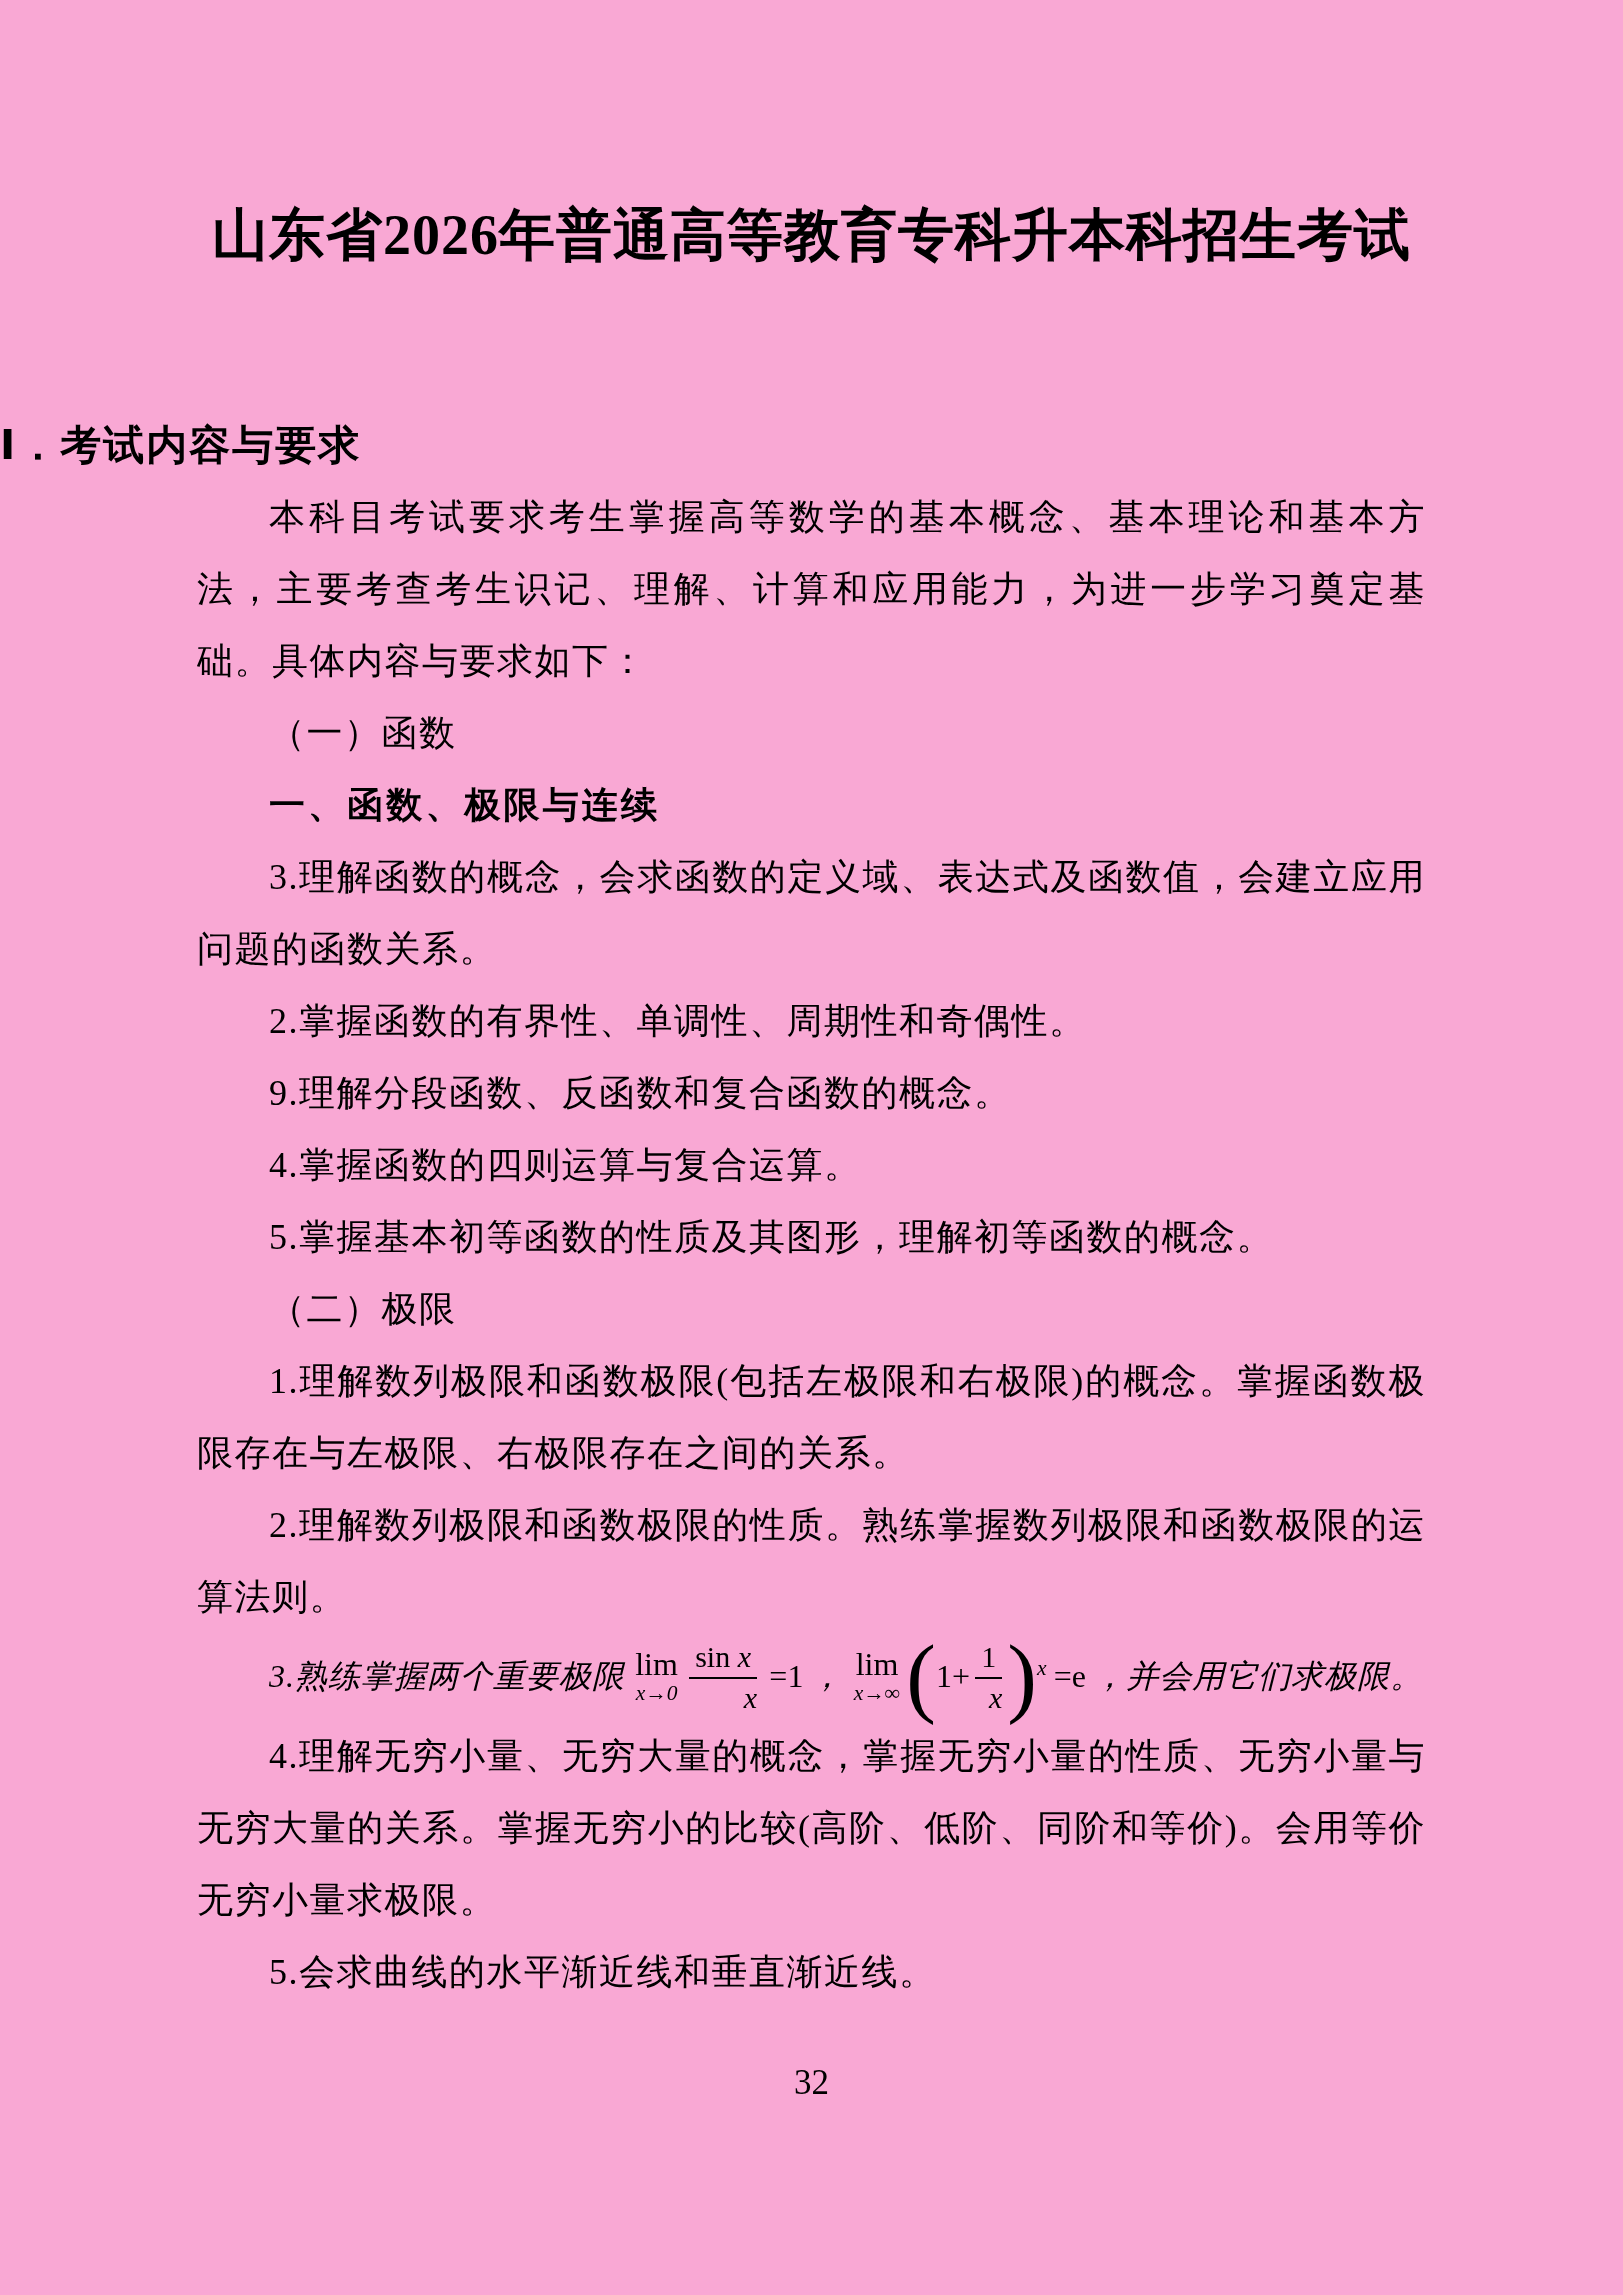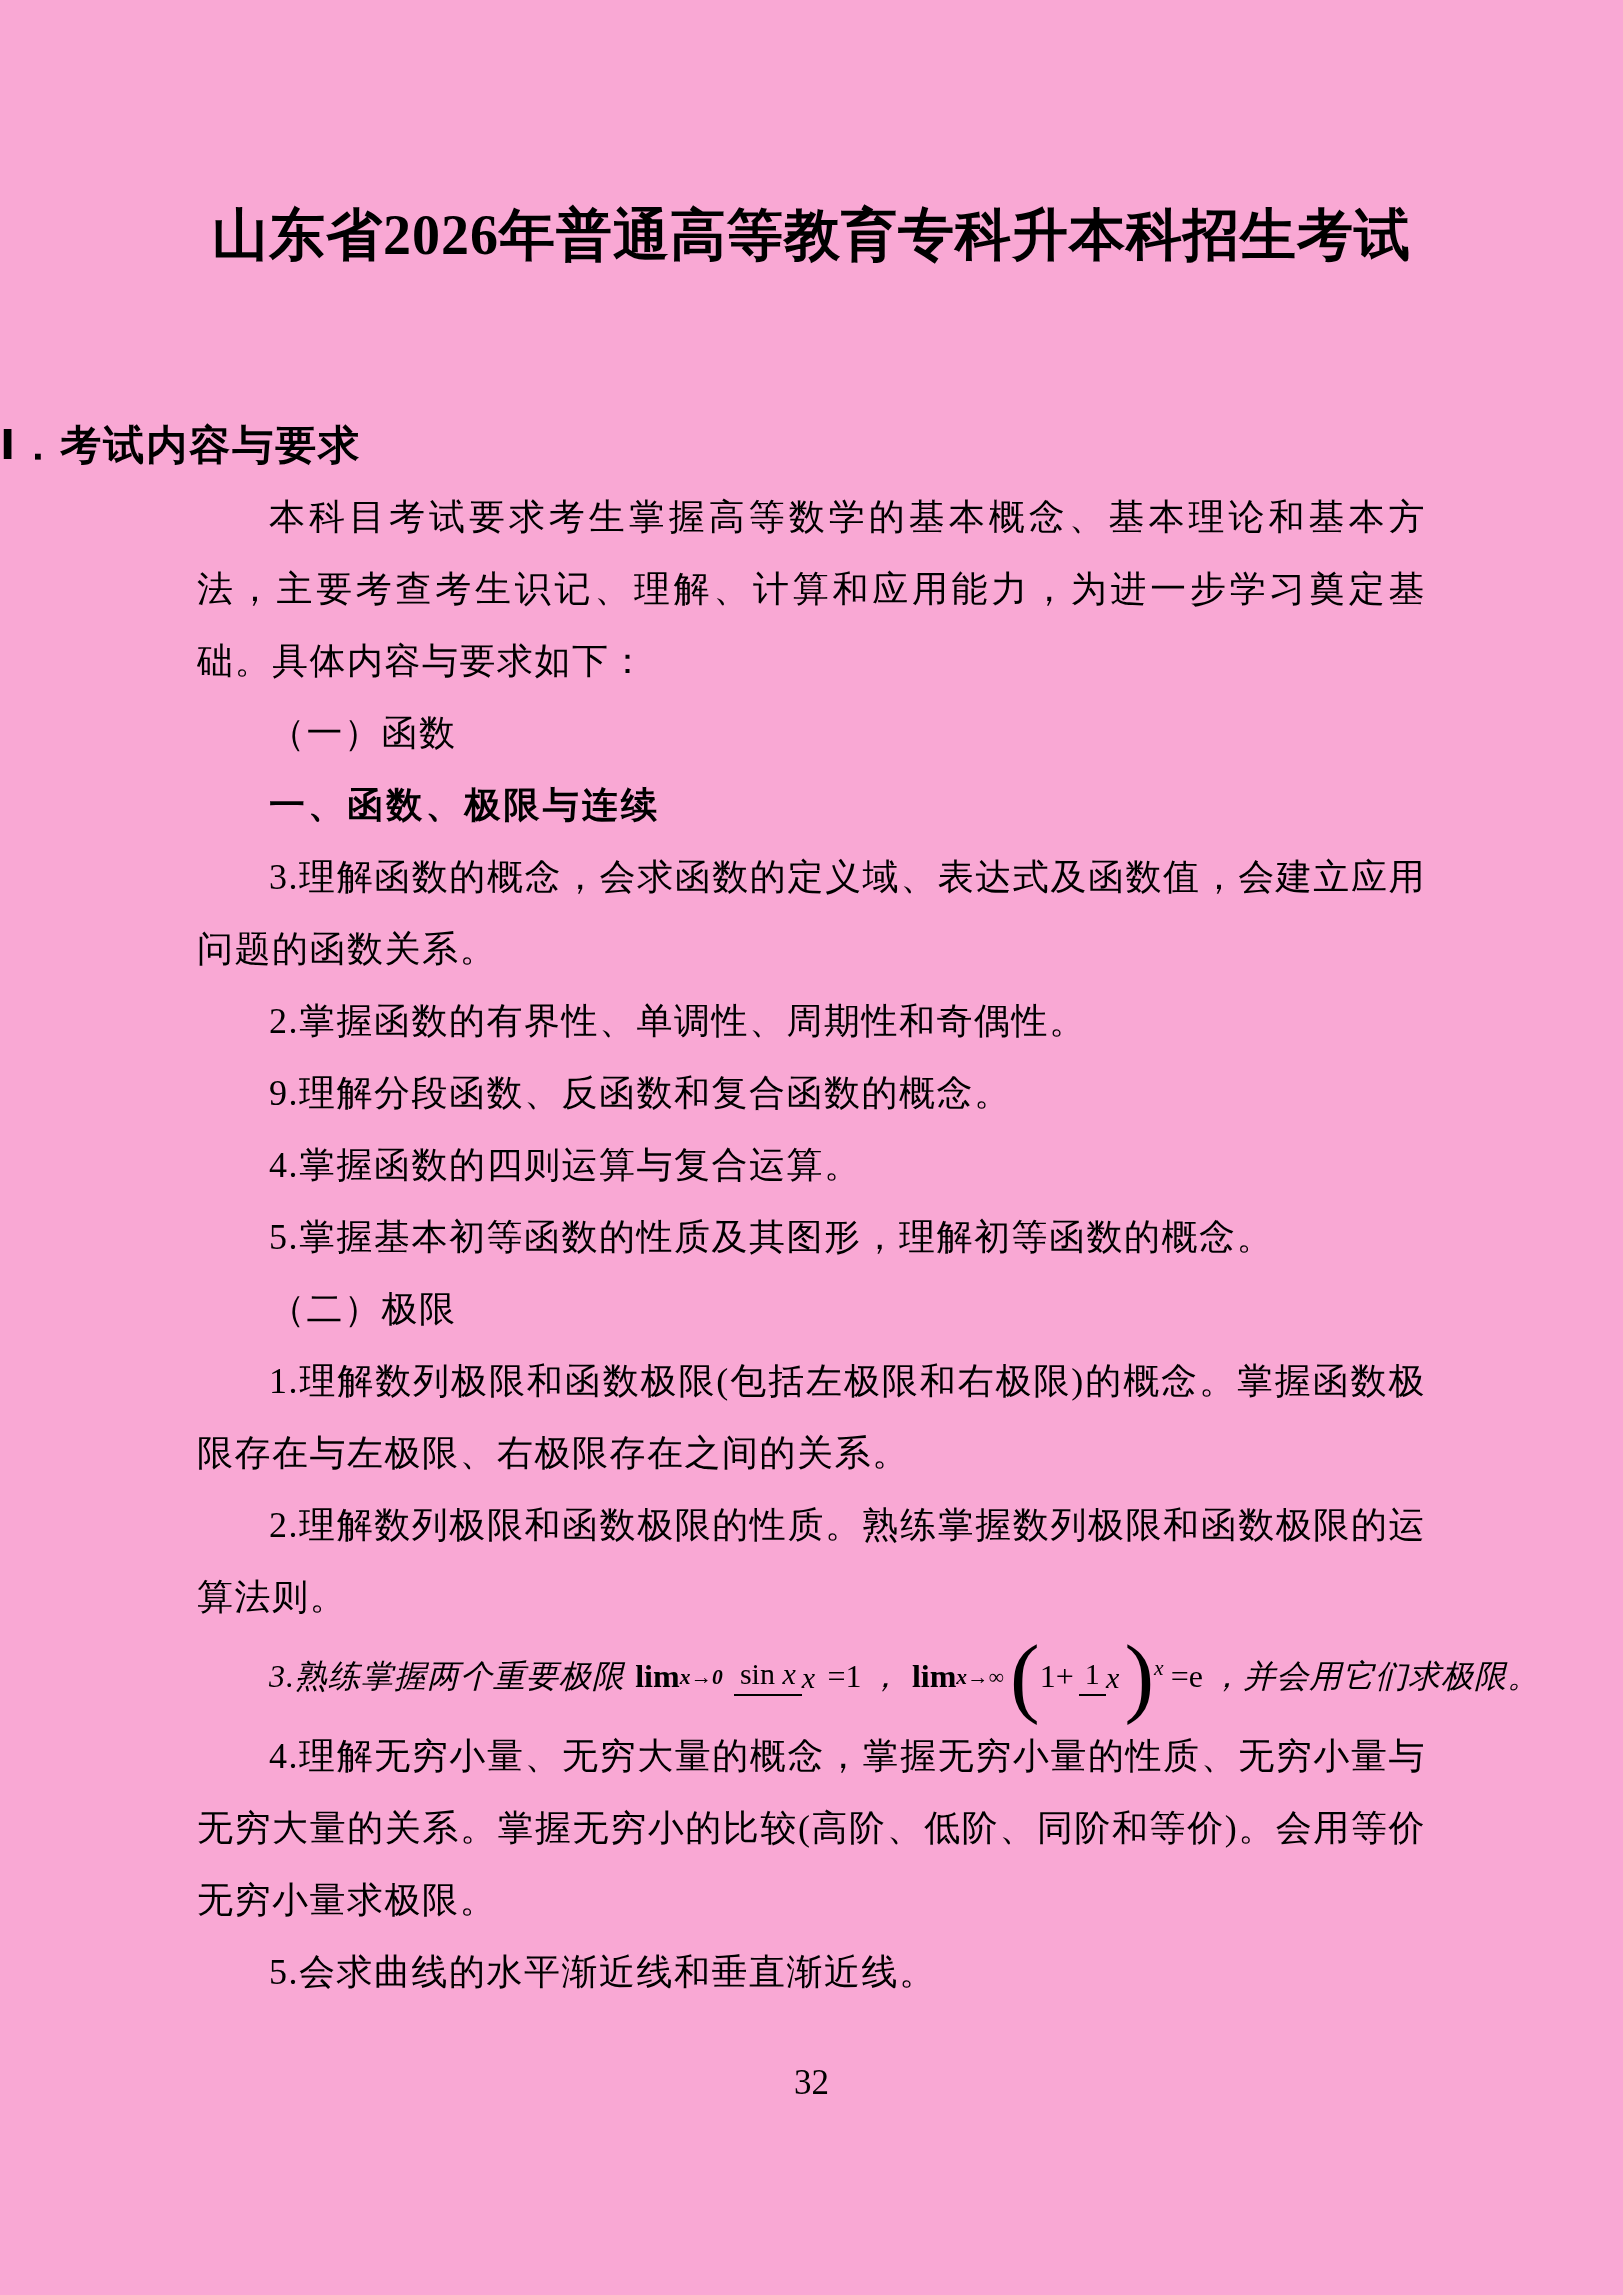--- a/index.html
+++ b/index.html
@@ -53,27 +53,27 @@
     align-items: center;
     height: 87px;
     padding-left: 72px;
     text-indent: 0;
     white-space: nowrap;
     letter-spacing: 0.5px;
     overflow: visible;
   }
   .formula-cjk { font-size: 32px; letter-spacing: 1px; font-style: italic; }
   .mlim {
-    display: inline-flex; align-items: center;
-    line-height: 1; margin: 0 6.1px 0 10.2px; letter-spacing: 0; font-weight: bold;
+    display: inline-flex; flex-direction: column; align-items: center;
+    line-height: 1; margin: 0 6.1px 0 10.2px; letter-spacing: 0;
   }
   .mlim-op  { font-size: 32px; }
   .mlim-sub { font-size: 21.5px; font-style: italic; margin-top: 3.1px; }
   .mfrac {
-    display: inline-flex; flex-direction: row; align-items: center;
+    display: inline-flex; flex-direction: column; align-items: flex-end;
     line-height: 1; margin: 0 5.1px; letter-spacing: 0;
   }
   .mnum { font-size: 30px; padding: 2px 6.1px 5.1px; border-bottom: 2.6px solid #000; }
   .mden { font-size: 30px; padding-top: 4.1px; font-style: italic; }
   .mfn  { font-style: normal; }
   .mvar { font-style: italic; }
   .meq  { font-size: 32px; margin: 0 7.2px; letter-spacing: 0; }
   .mgroup { display: inline-flex; align-items: center; letter-spacing: 0; }
   .mparen { font-size: 89px; line-height: 0.95; font-weight: 400; }
   .minner { font-size: 32px; }

